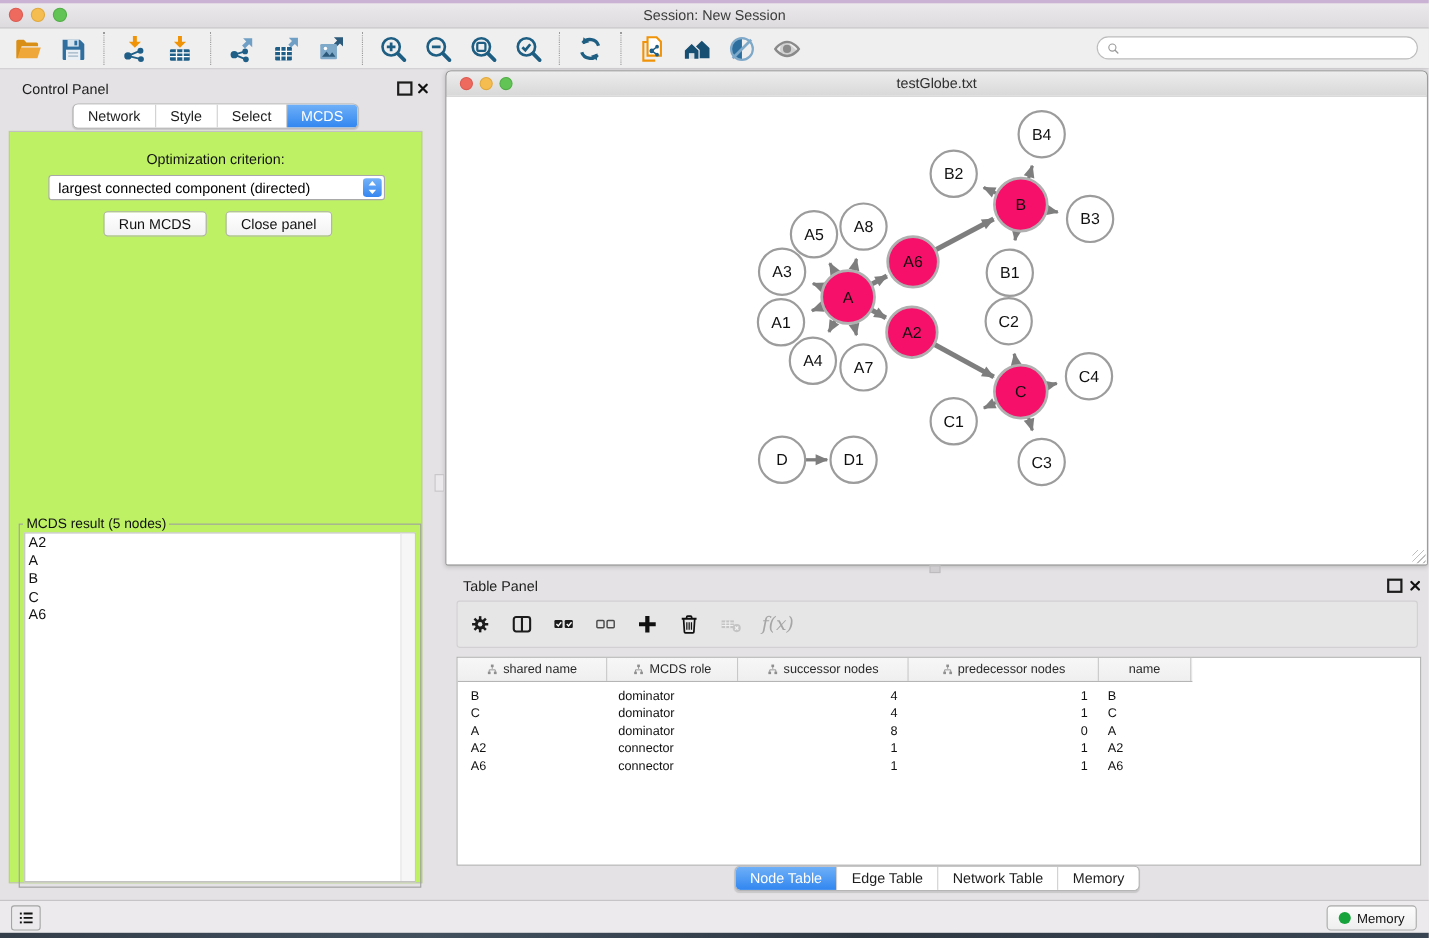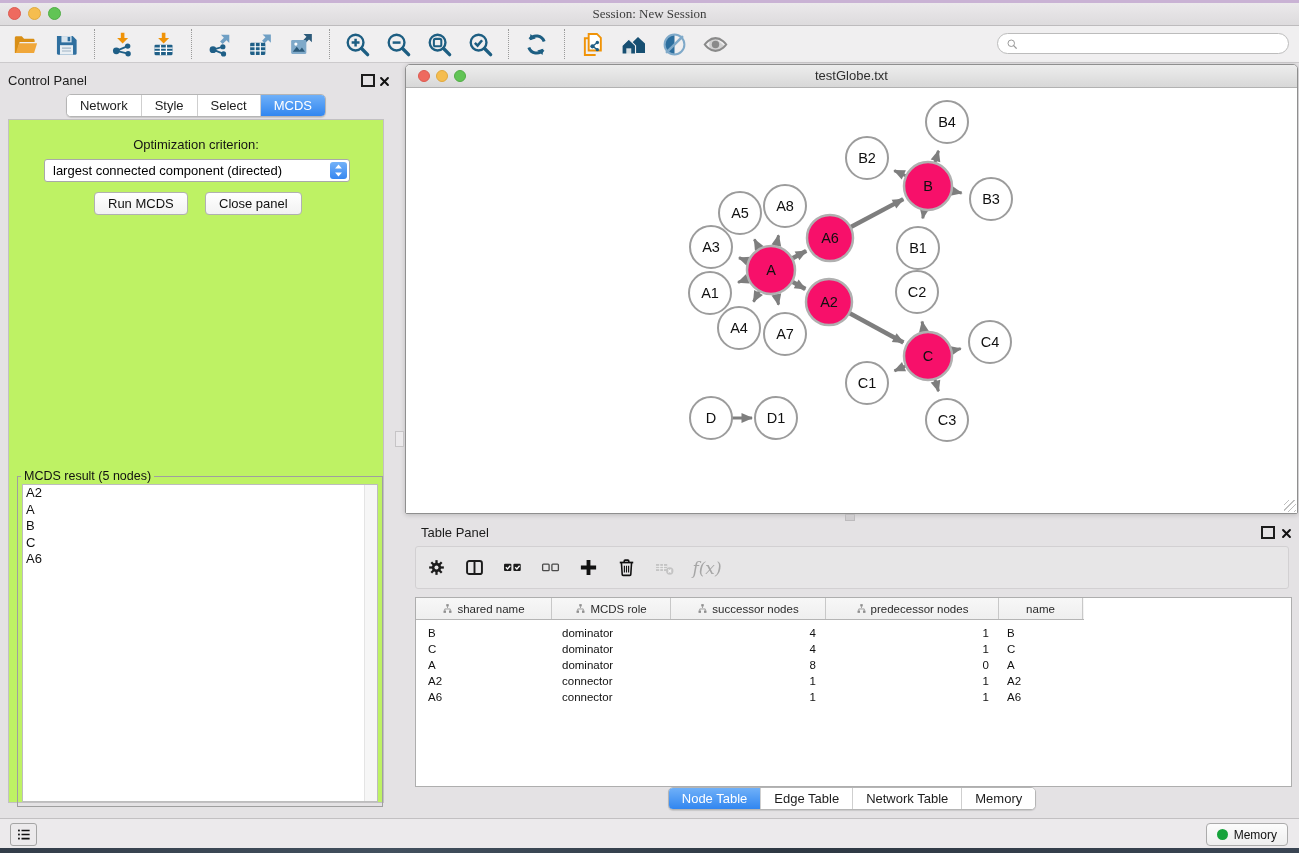--- a/index.html
+++ b/index.html
@@ -7,36 +7,36 @@
        font-family:"Liberation Sans","DejaVu Sans",sans-serif;-webkit-font-smoothing:antialiased;}
 
   
   .titlebar{position:absolute;left:0;top:0;width:100%;height:26px;
     background:linear-gradient(#edebed,#dddbdd);border-bottom:1px solid #bdbbbd;box-sizing:border-box;}
   .titlebar::before{content:"";position:absolute;left:0;top:0;width:100%;height:3px;background:#c9b2d4;}
   .tl{position:absolute;top:7px;width:13px;height:13px;border-radius:50%;box-sizing:border-box;}
   .tl.red{left:8px;background:#ee6a5f;border:1px solid #dc5b51;}
   .tl.yellow{left:28px;background:#f5bd4f;border:1px solid #e0a93e;}
   .tl.green{left:48px;background:#61c455;border:1px solid #51ad46;}
-  .title-text{position:absolute;left:0;right:0;top:6px;text-align:center;font-size:13px;color:#3c3c3c;font-family:Liberation Serif, serif;}
+  .title-text{position:absolute;left:0;right:0;top:6px;text-align:center;font-size:13px;color:#3c3c3c;}
 
   
   .toolbar{position:absolute;left:0;top:26px;width:100%;height:37px;background:#f0eff0;
     border-bottom:1px solid #cccacc;display:flex;align-items:center;padding-left:5px;box-sizing:border-box;}
   .tb-group{display:flex;}
   .tb-btn{width:41px;height:32px;display:flex;align-items:center;justify-content:center;cursor:default;}
   .tb-btn svg{width:27px;height:27px;}
   .tb-sep{height:30px;border-left:1px dotted #9a9a9a;margin:0 7px;}
   .search{position:absolute;right:10px;top:7px;width:292px;height:21px;border:1px solid #bcbcbc;
     border-radius:11px;background:#fff;display:flex;align-items:center;padding-left:8px;box-sizing:border-box;}
   .search svg{width:12px;height:12px;flex:0 0 auto;}
   .search input{border:none;outline:none;flex:1;font-size:12px;background:transparent;height:16px;padding:0 6px 0 4px;}
 
   
-  .panel-title{position:absolute;left:6px;top:9px;font-size:13px;color:#1c1c1c;}
+  .panel-title{position:absolute;left:18px;top:9px;font-size:13px;color:#1c1c1c;}
   .float-btn{position:absolute;top:10px;width:10px;height:9px;border:2px solid #1c1c1c;background:transparent;}
   .close-x{position:absolute;top:9px;width:11px;height:11px;}
   .close-x svg{width:11px;height:11px;}
   .seg{display:inline-flex;border:1px solid #b5b5b5;border-radius:5px;overflow:hidden;background:#fff;
        height:21px;box-shadow:0 1px 1px rgba(0,0,0,.12);}
   .seg-item{border:none;background:#fff;padding:0 13px;font-size:13px;color:#1d1d1d;height:21px;
        border-left:1px solid #cfcfcf;font-family:inherit;cursor:default;}
   .seg-item:first-child{border-left:none;}
   .seg-item.active{background:linear-gradient(#6fb0f8,#3186f0);color:#fff;}
 

